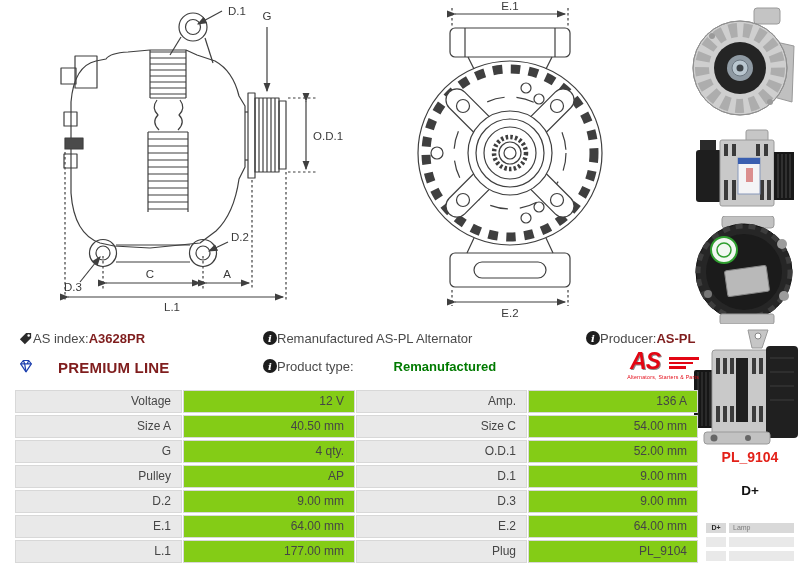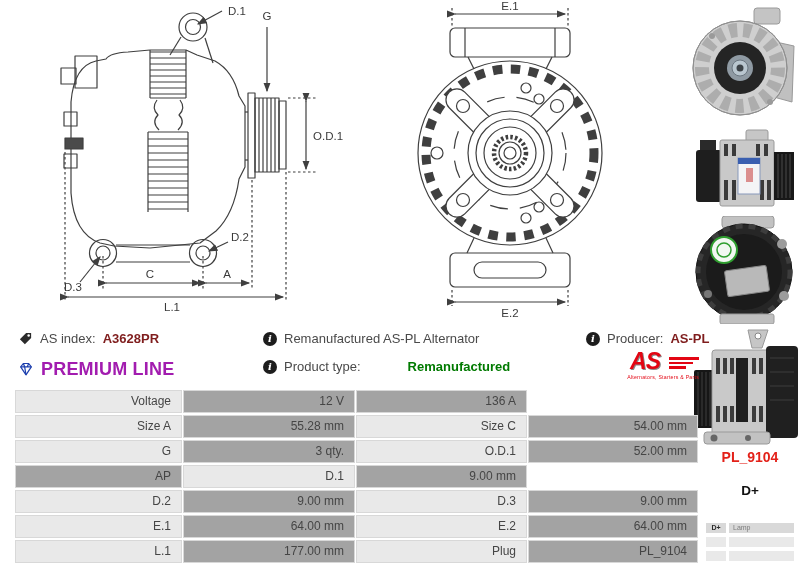--- a/index.html
+++ b/index.html
@@ -1,45 +1,45 @@
 <!DOCTYPE html>
 <html><head>
 <meta charset="utf-8">
 <style>
   html,body{margin:0;padding:0;background:#fff;}
   body{width:800px;height:570px;overflow:hidden;font-family:"Liberation Sans",sans-serif;}
   #stage{position:relative;width:800px;height:560px;background:#fff;}
   .abs{position:absolute;}
   svg text{font-family:"Liberation Sans",sans-serif;font-size:11.5px;fill:#3a3a3a;}
   
-  .info-item{position:absolute;display:flex;align-items:center;gap:7px;font-size:13px;color:#4a4a4a;white-space:nowrap;}
+  .info-item{position:absolute;display:flex;font-size:13px;color:#4a4a4a;white-space:nowrap;}
   .info-item b{color:#7f1d1d;}
   .info-icon{width:14px;height:14px;border-radius:50%;background:#1d1d1d;color:#fff;
              font-family:"DejaVu Serif",serif;font-style:italic;font-weight:bold;font-size:10px;
              display:flex;align-items:center;justify-content:center;flex:0 0 14px;}
-  .premium{color:#a21caf;font-weight:bold;font-size:18px;letter-spacing:.2px;}
+  .premium{color:#7f1d1d;font-weight:bold;font-size:15px;letter-spacing:.2px;margin-left:24px;}
   .green{color:#007a00;font-weight:bold;padding-left:40px;}
   
   .logo{position:absolute;left:615px;top:348px;width:84px;text-align:right;}
   .logo-main{display:flex;align-items:flex-end;justify-content:flex-end;gap:9px;height:24px;}
   .logo-as{font-size:23px;font-weight:bold;font-style:italic;color:#e30613;line-height:22px;
            text-shadow:1px 1px 0 #8a8a8a;letter-spacing:-1px;}
   .logo-stripes{display:flex;flex-direction:column;align-items:flex-start;gap:2px;padding-bottom:3px;}
   .logo-stripes i{display:block;height:2.6px;background:#e30613;}
   .logo-stripes i:nth-child(1){width:30px;}
   .logo-stripes i:nth-child(2){width:24px;}
   .logo-stripes i:nth-child(3){width:17px;}
   .logo-tagline{font-size:5.2px;color:#e30613;letter-spacing:.25px;margin-top:2px;}
   
   .spec-table{position:absolute;left:15px;top:390px;width:683px;}
   .spec-row{display:grid;grid-template-columns:167px 172px 171px 170px;column-gap:1px;margin-bottom:2px;}
   .cell{height:23px;line-height:21px;box-sizing:border-box;border:1px solid #d8d8d8;
         text-align:right;padding-right:10px;font-size:12px;color:#454545;}
   .cell.label{background:#e9e9e9;}
-  .cell.value{background:#a3a3a3;}
+  .cell.value{background:#84cc16;}
   
   .pl-code{position:absolute;left:698px;top:449px;width:104px;text-align:center;
            color:#e32119;font-weight:bold;font-size:14px;}
   .terminal{position:absolute;left:698px;top:483px;width:104px;text-align:center;
             color:#111;font-weight:bold;font-size:13.5px;}
   .legend{position:absolute;left:706px;top:523px;width:88px;}
   .legend-row{display:flex;gap:3px;margin-bottom:4px;}
   .legend-row .c1{width:20px;height:10px;background:#d9d9d9;font-size:7px;font-weight:bold;
                   color:#2a2a2a;text-align:center;line-height:10px;}
   .legend-row .c2{flex:1;height:10px;background:#d9d9d9;font-size:7px;color:#7d7d7d;
@@ -330,35 +330,37 @@
           <i></i>
         </span>
     </div>
     <div class="logo-tagline">Alternators, Starters &amp; Parts</div>
   </div>
 
   <div class="spec-table">
     <div class="spec-row">
       <div class="cell label">Voltage</div>
       <div class="cell value">12 V</div>
+      <div class="cell label">Amp.</div>
       <div class="cell value">136 A</div>
     </div>
     <div class="spec-row">
       <div class="cell label">Size A</div>
-      <div class="cell value">55.28 mm</div>
+      <div class="cell value">40.50 mm</div>
       <div class="cell label">Size C</div>
       <div class="cell value">54.00 mm</div>
     </div>
     <div class="spec-row">
       <div class="cell label">G</div>
-      <div class="cell value">3 qty.</div>
+      <div class="cell value">4 qty.</div>
       <div class="cell label">O.D.1</div>
       <div class="cell value">52.00 mm</div>
     </div>
     <div class="spec-row">
+      <div class="cell label">Pulley</div>
       <div class="cell value">AP</div>
       <div class="cell label">D.1</div>
       <div class="cell value">9.00 mm</div>
     </div>
     <div class="spec-row">
       <div class="cell label">D.2</div>
       <div class="cell value">9.00 mm</div>
       <div class="cell label">D.3</div>
       <div class="cell value">9.00 mm</div>
     </div>

